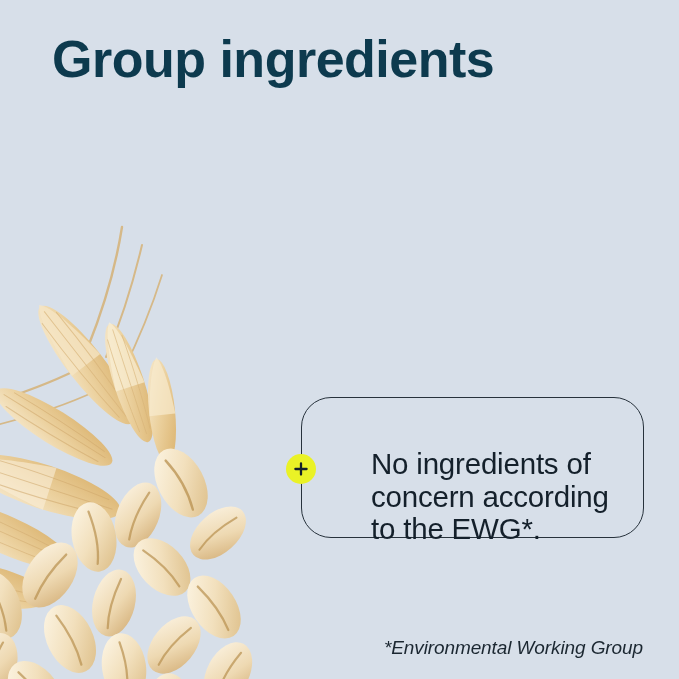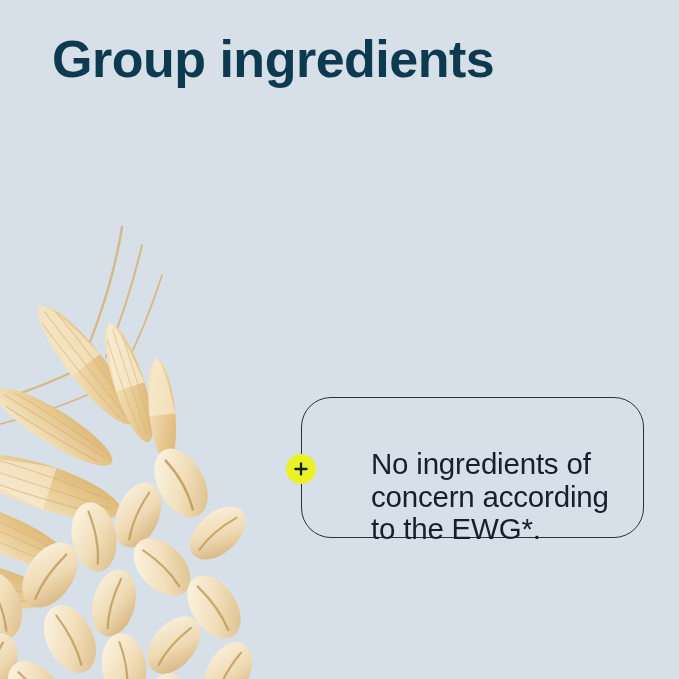--- a/index.html
+++ b/index.html
@@ -265,14 +265,15 @@
     <div class="badge">
       <svg width="16" height="16" viewBox="0 0 16 16" aria-hidden="true">
         <path d="M8 2.4 V13.6 M2.4 8 H13.6" stroke="#14202b" stroke-width="2.3" stroke-linecap="round"></path>
       </svg>
     </div>
     <div class="card-text">No ingredients of
 concern according
 to the EWG*.</div>
   </div>
 
+  <div class="footnote">*Environmental Working Group</div>
 
 </div>
 
 </body></html>

